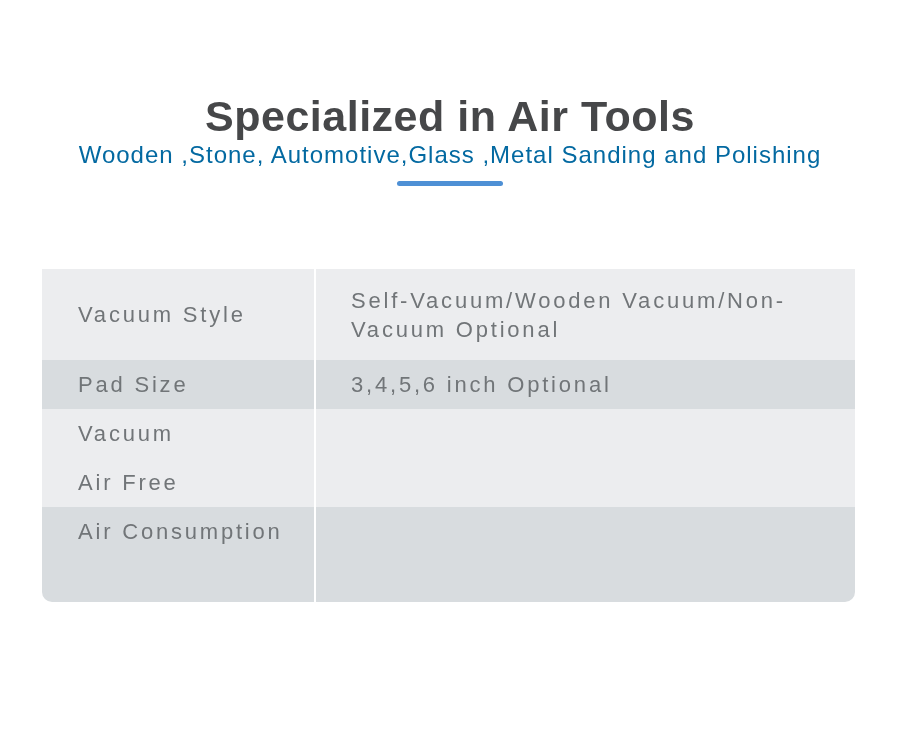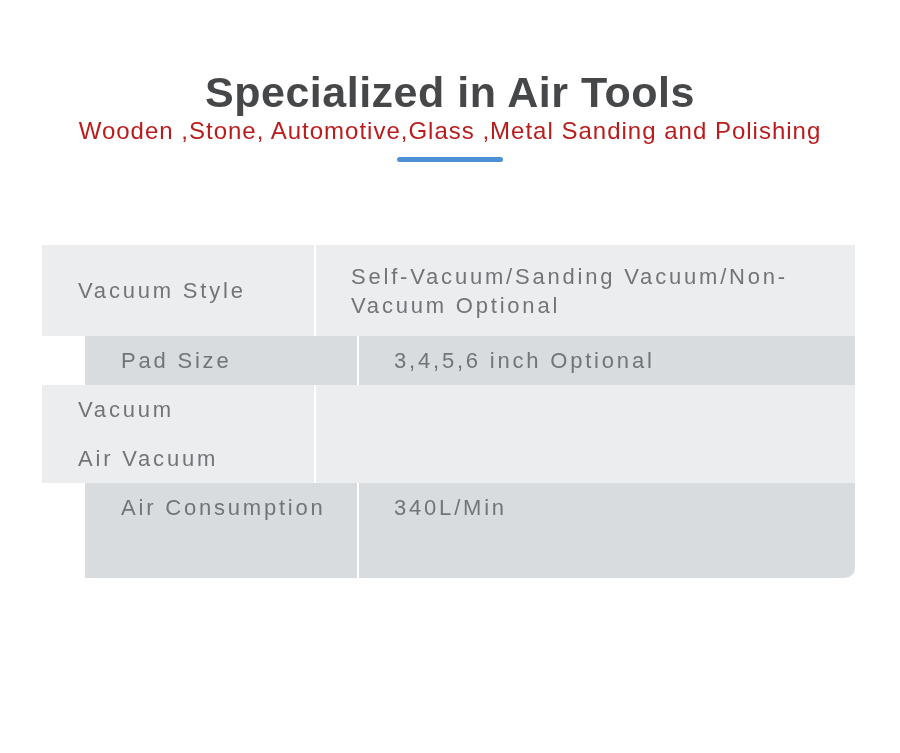--- a/index.html
+++ b/index.html
@@ -7,36 +7,36 @@
   body {
     width: 900px;
     height: 753px;
     font-family: "Liberation Sans", sans-serif;
     overflow: hidden;
     position: relative;
   }
   .page {
     width: 900px;
     height: 624px;
-    padding-top: 68px;
+    padding-top: 92px;
   }
   .page-title {
     text-align: center;
     font-size: 43px;
     font-weight: bold;
     line-height: 1.15;
     letter-spacing: 0.5px;
     color: #464749;
   }
   .page-subtitle {
     text-align: center;
     font-size: 24px;
     line-height: 1.2;
     letter-spacing: 1px;
-    color: #b91c1c;
+    color: #0369a1;
   }
   .accent-underline {
     width: 106px;
     height: 5px;
     border-radius: 3px;
     background: var(--accent, #4e90d5);
     margin: 11px auto 0 auto;
   }
   .spec-table {
     margin: 47px 0 0 42px;
@@ -47,21 +47,21 @@
     font-size: 22px;
     letter-spacing: 2.8px;
   }
   .spec-row {
     display: flex;
     height: 49px;
   }
   .spec-row.row-tall { height: 91px; margin-top: 36px; }
   .spec-row.row-end  { height: 46px; }
   .spec-row.row-light { background: var(--row-light, #ecedef); }
-  .spec-row.row-dark  { background: var(--row-dark, #d8dcdf); margin-left: 43px; }
+  .spec-row.row-dark  { background: var(--row-dark, #d8dcdf); }
   .spec-label {
     width: 274px;
     flex: 0 0 274px;
     display: flex;
     align-items: center;
     padding-left: 36px;
     border-right: 2px solid var(--divider, #ffffff);
   }
   .spec-value {
     flex: 1;
@@ -78,40 +78,39 @@
 <div class="page">
 
   <div class="page-title">Specialized in Air Tools</div>
   <div class="page-subtitle">Wooden ,Stone, Automotive,Glass ,Metal Sanding and Polishing</div>
   <div class="accent-underline"></div>
 
   <div class="spec-table">
 
     <div class="spec-row row-tall row-light">
       <div class="spec-label">Vacuum Style</div>
-      <div class="spec-value">Self-Vacuum/Sanding Vacuum/Non-Vacuum Optional</div>
+      <div class="spec-value">Self-Vacuum/Wooden Vacuum/Non-Vacuum Optional</div>
     </div>
 
     <div class="spec-row row-dark">
       <div class="spec-label">Pad Size</div>
       <div class="spec-value">3,4,5,6 inch Optional</div>
     </div>
 
     <div class="spec-row row-light">
       <div class="spec-label">Vacuum</div>
     </div>
 
 
     <div class="spec-row row-light">
-      <div class="spec-label">Air Vacuum</div>
+      <div class="spec-label">Air Free</div>
     </div>
 
     <div class="spec-row row-dark">
       <div class="spec-label">Air Consumption</div>
-      <div class="spec-value">340L/Min</div>
     </div>
 
 
     <div class="spec-row row-end row-dark">
       <div class="spec-label"></div>
       <div class="spec-value"></div>
     </div>
 
   </div>
 </div>

